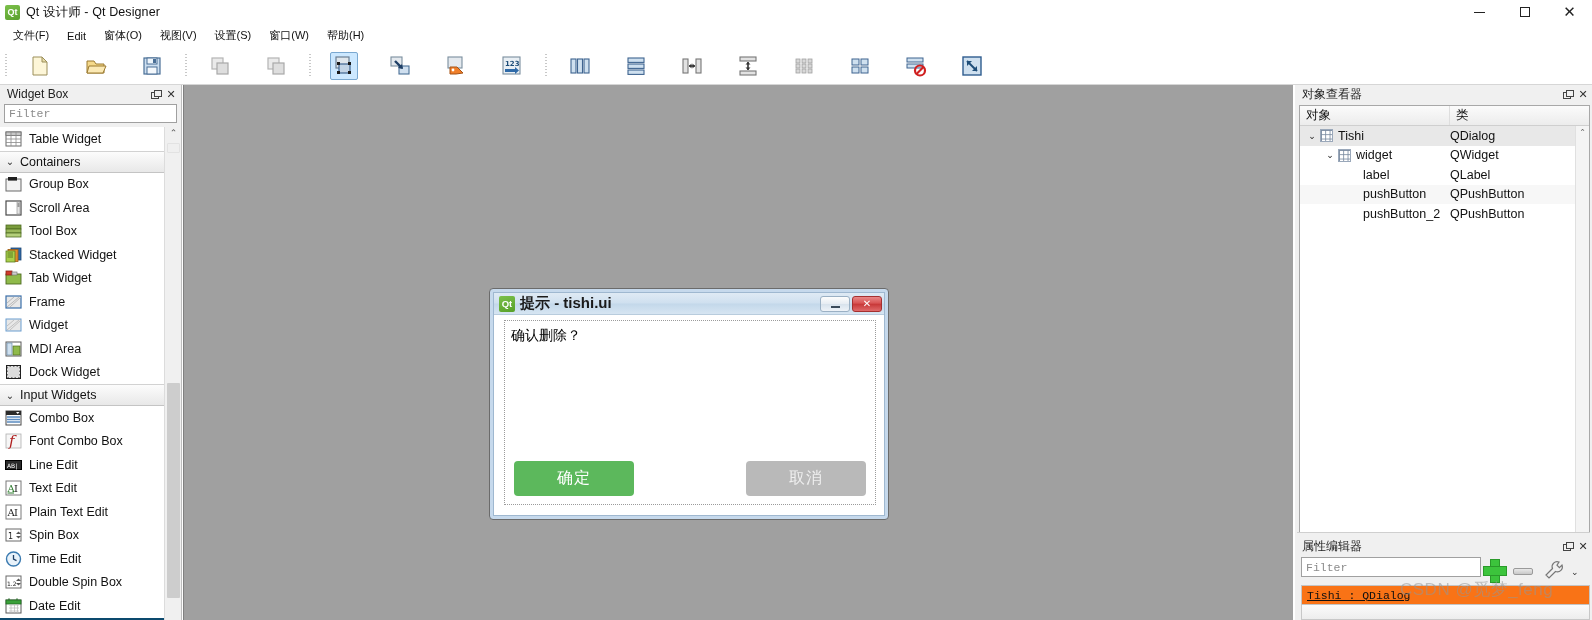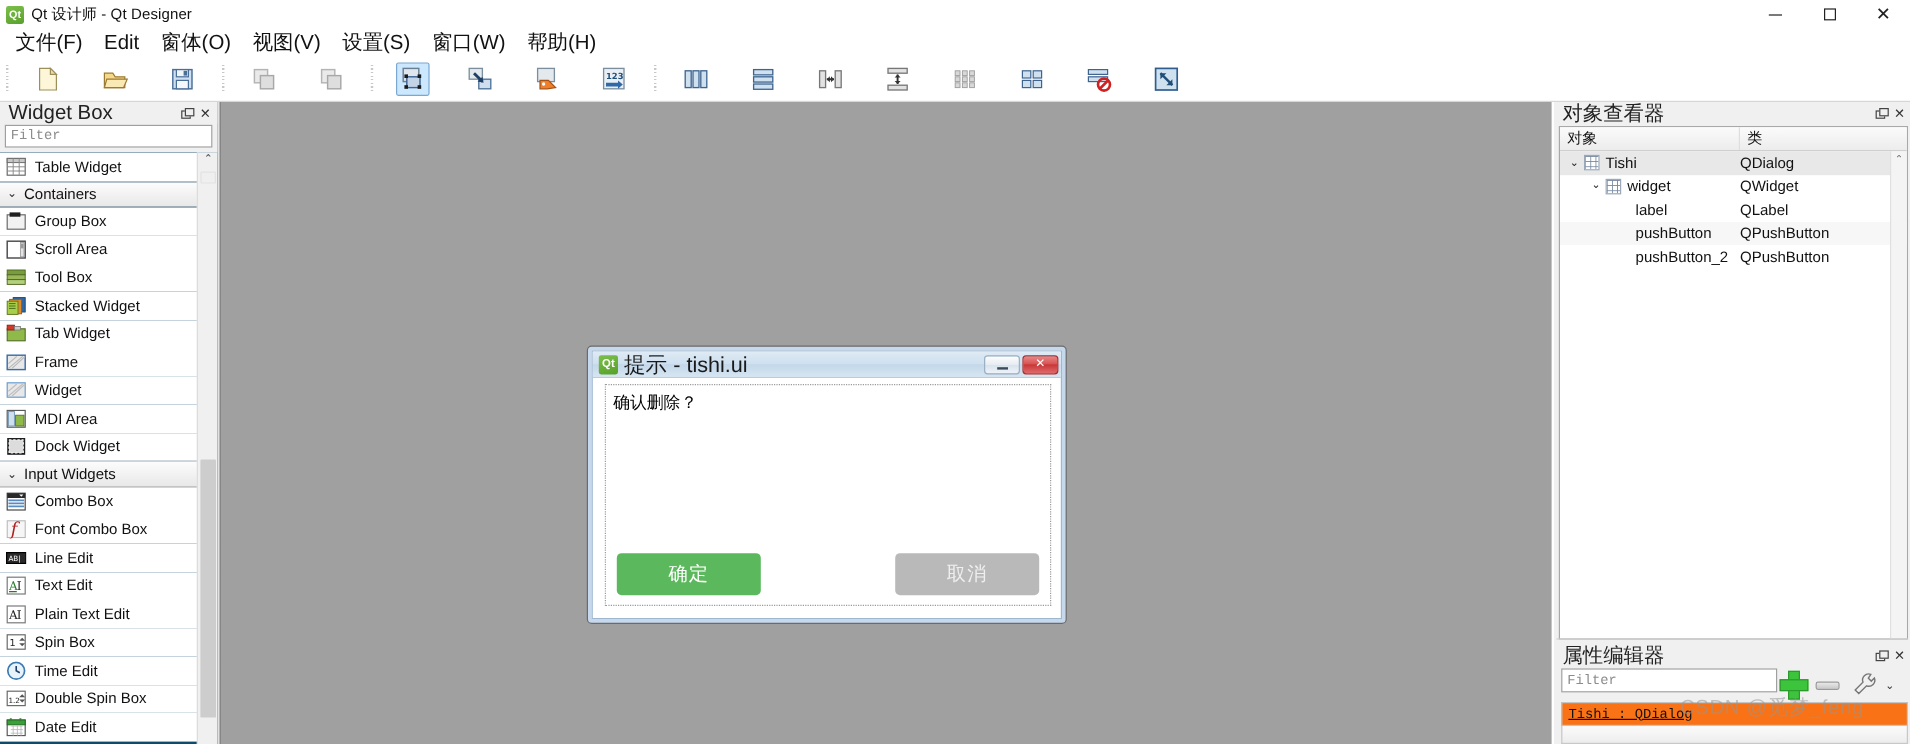--- a/index.html
+++ b/index.html
@@ -52,21 +52,21 @@
 
   
   .menubar {
     position: absolute; left: 0; top: 24px;
     width: 1592px; height: 23px;
     background: #ffffff;
     display: flex; align-items: center;
     padding-left: 4px;
   }
   .menu-item {
-    font-size: 17px; color: #111;
+    font-size: 11px; color: #111;
     padding: 3px 9px;
     white-space: nowrap;
     cursor: default;
   }
 
   
   .toolbar {
     position: absolute; left: 0; top: 47px;
     width: 1592px; height: 38px;
     background: #ffffff;
@@ -103,21 +103,21 @@
     background: #f0f0f0;
     border-right: 1px solid #bdbdbd;
   }
   .dock-header {
     height: 18px;
     display: flex; align-items: center;
     padding: 0 2px 0 7px;
     background: #f0f0f0;
   }
   .dock-title {
-    font-size: 17px; color: #222; flex: 1;
+    font-size: 12px; color: #222; flex: 1;
     white-space: nowrap;
   }
   .dock-icon {
     width: 16px; height: 16px;
     display: flex; align-items: center; justify-content: center;
     color: #333; font-size: 11px;
   }
   .float-glyph { width: 9px; height: 8px; position: relative; }
   .float-glyph::before {
     content:''; position:absolute; left:0; top:2px;
@@ -248,22 +248,23 @@
   .dlg-qt {
     width: 16px; height: 16px;
     background: linear-gradient(160deg,#7cc04b 0%,#56a028 100%);
     border-radius: 2px;
     color: #fff; font-size: 9.5px; font-weight: bold;
     display: flex; align-items: center; justify-content: center;
     margin-right: 5px;
     flex: none;
   }
   .dlg-title-text {
-    font-size: 18px; color: #1a1a1a;
+    font-size: 15px; color: #1a1a1a;
     flex: 1;
+    font-weight: bold;
   }
   .dlg-btns { display: flex; align-items: center; padding-right: 2px; gap: 2px; }
   .dlg-min {
     width: 30px; height: 16px;
     background: linear-gradient(to bottom,#fdfdfd 0%,#e6ecf2 50%,#d7e2ec 51%,#eef3f8 100%);
     border: 1px solid #9ab0c4;
     border-radius: 3px;
     display: flex; align-items: flex-end; justify-content: center;
     padding-bottom: 3px;
   }

